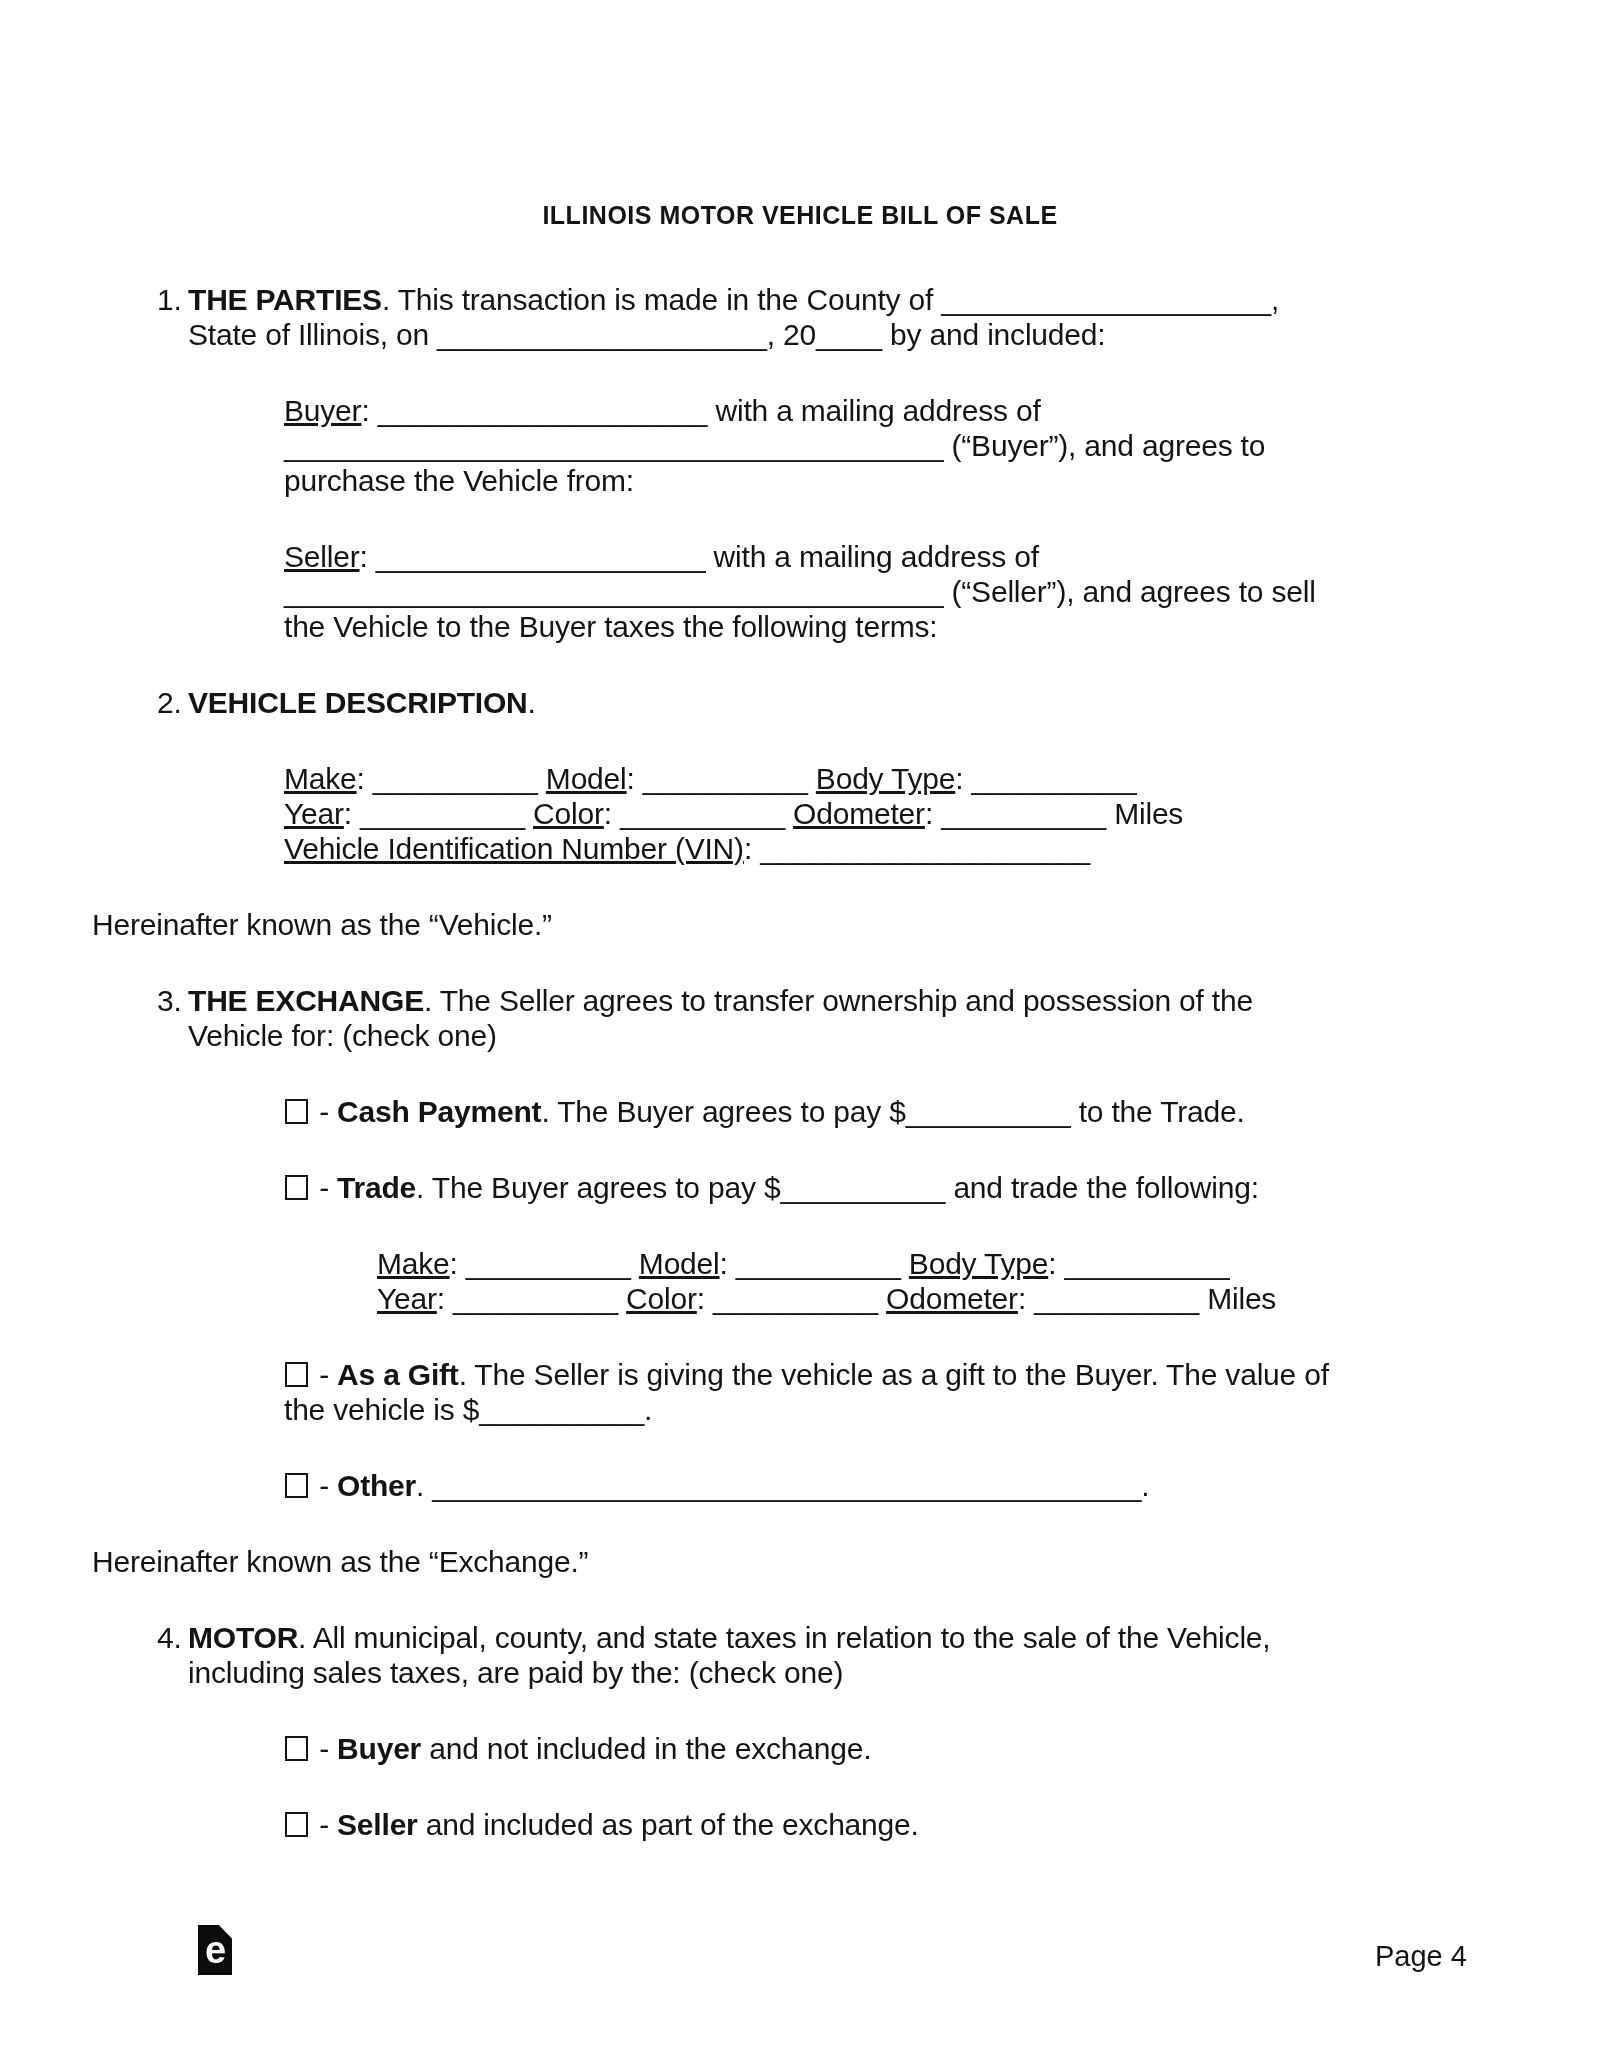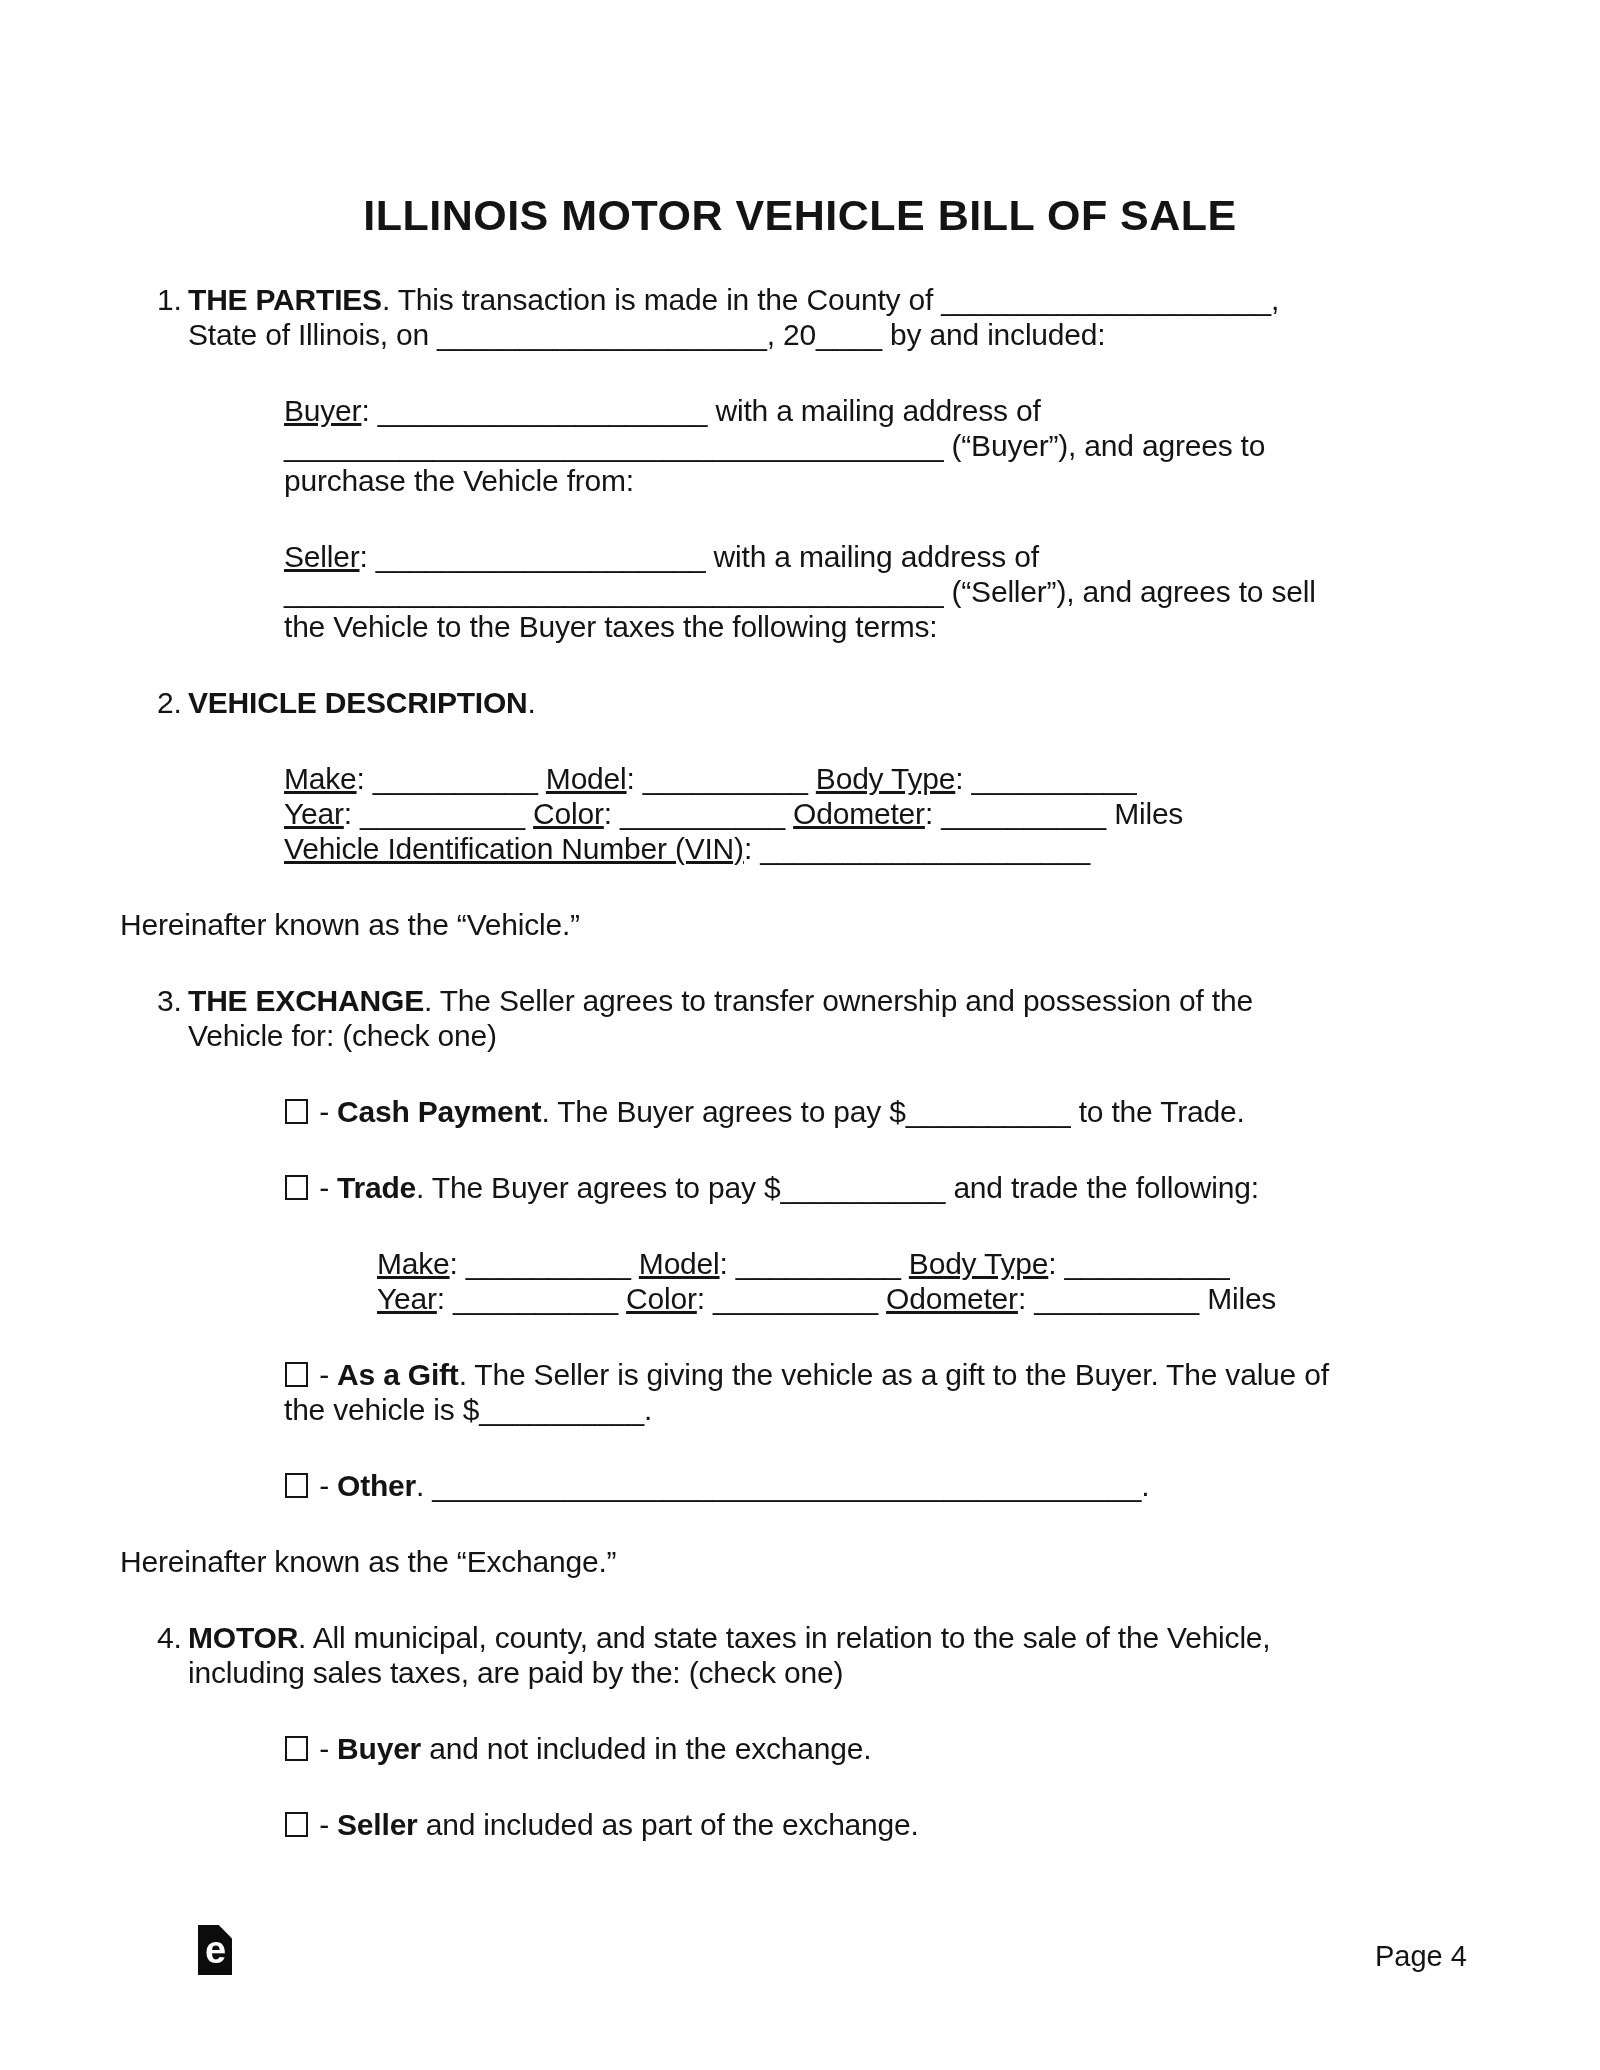--- a/index.html
+++ b/index.html
@@ -8,37 +8,37 @@
     width: 1600px;
     height: 2070px;
     background: #ffffff;
     color: #141414;
     font-family: "Liberation Sans", "DejaVu Sans", sans-serif;
     overflow: hidden;
   }
   .doc-title {
     padding-top: 192px;
     text-align: center;
-    font-size: 43px;
+    font-size: 25px;
     line-height: 46px;
     font-weight: 700;
     letter-spacing: 0.5px;
     white-space: nowrap;
   }
   .blocks { padding-top: 44px; }
   .block {
     position: relative;
     font-size: 30px;
     line-height: 35px;
     letter-spacing: -0.2px;
     white-space: nowrap;
     margin-bottom: 41px;
   }
   .block.numbered { margin-left: 188px; }
-  .block.flush    { margin-left: 120px; }
+  .block.flush    { margin-left: 92px; }
   .block.indent1  { margin-left: 284px; }
   .block.indent2  { margin-left: 377px; }
   .num { position: absolute; left: -31px; top: 0; }
   .b { font-weight: 700; }
   .ul { text-decoration: underline; }
   .checkbox {
     display: inline-block;
     width: 19px;
     height: 21px;
     border: 2px solid #141414;

